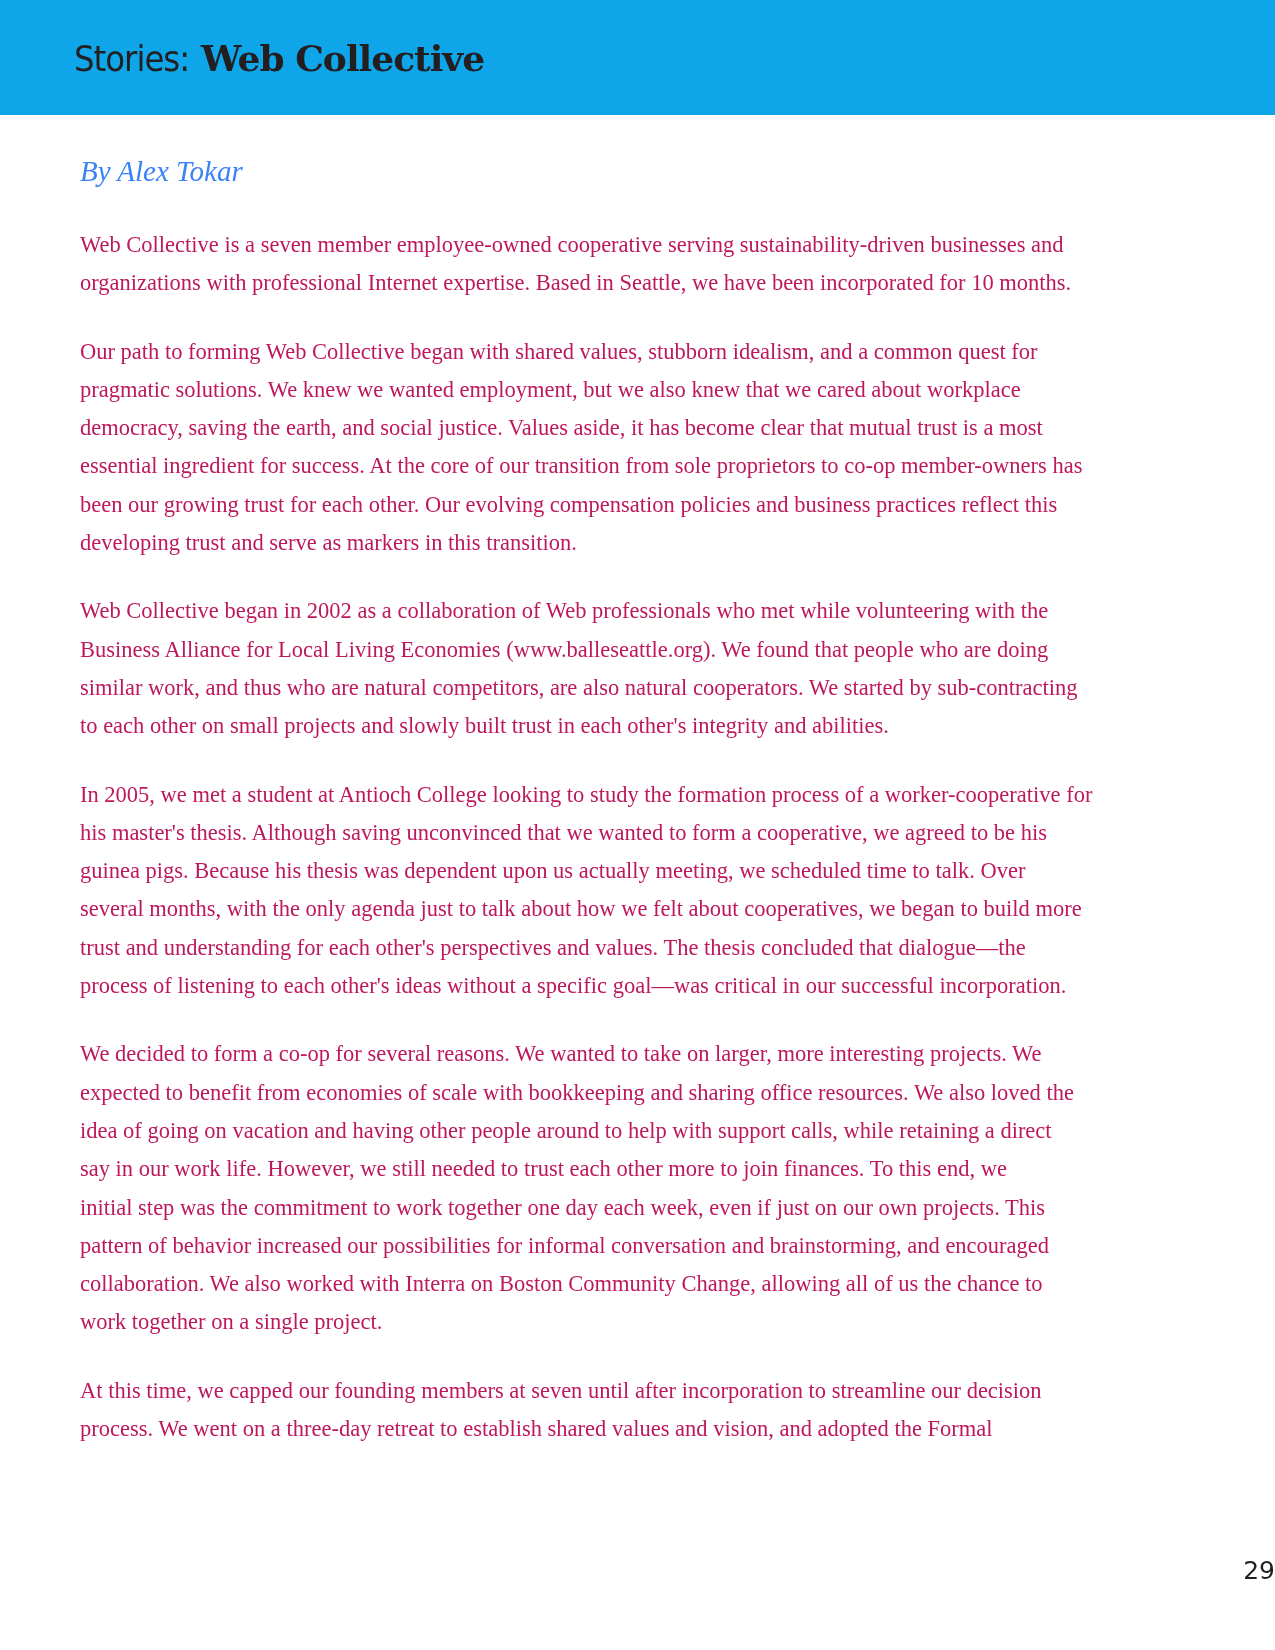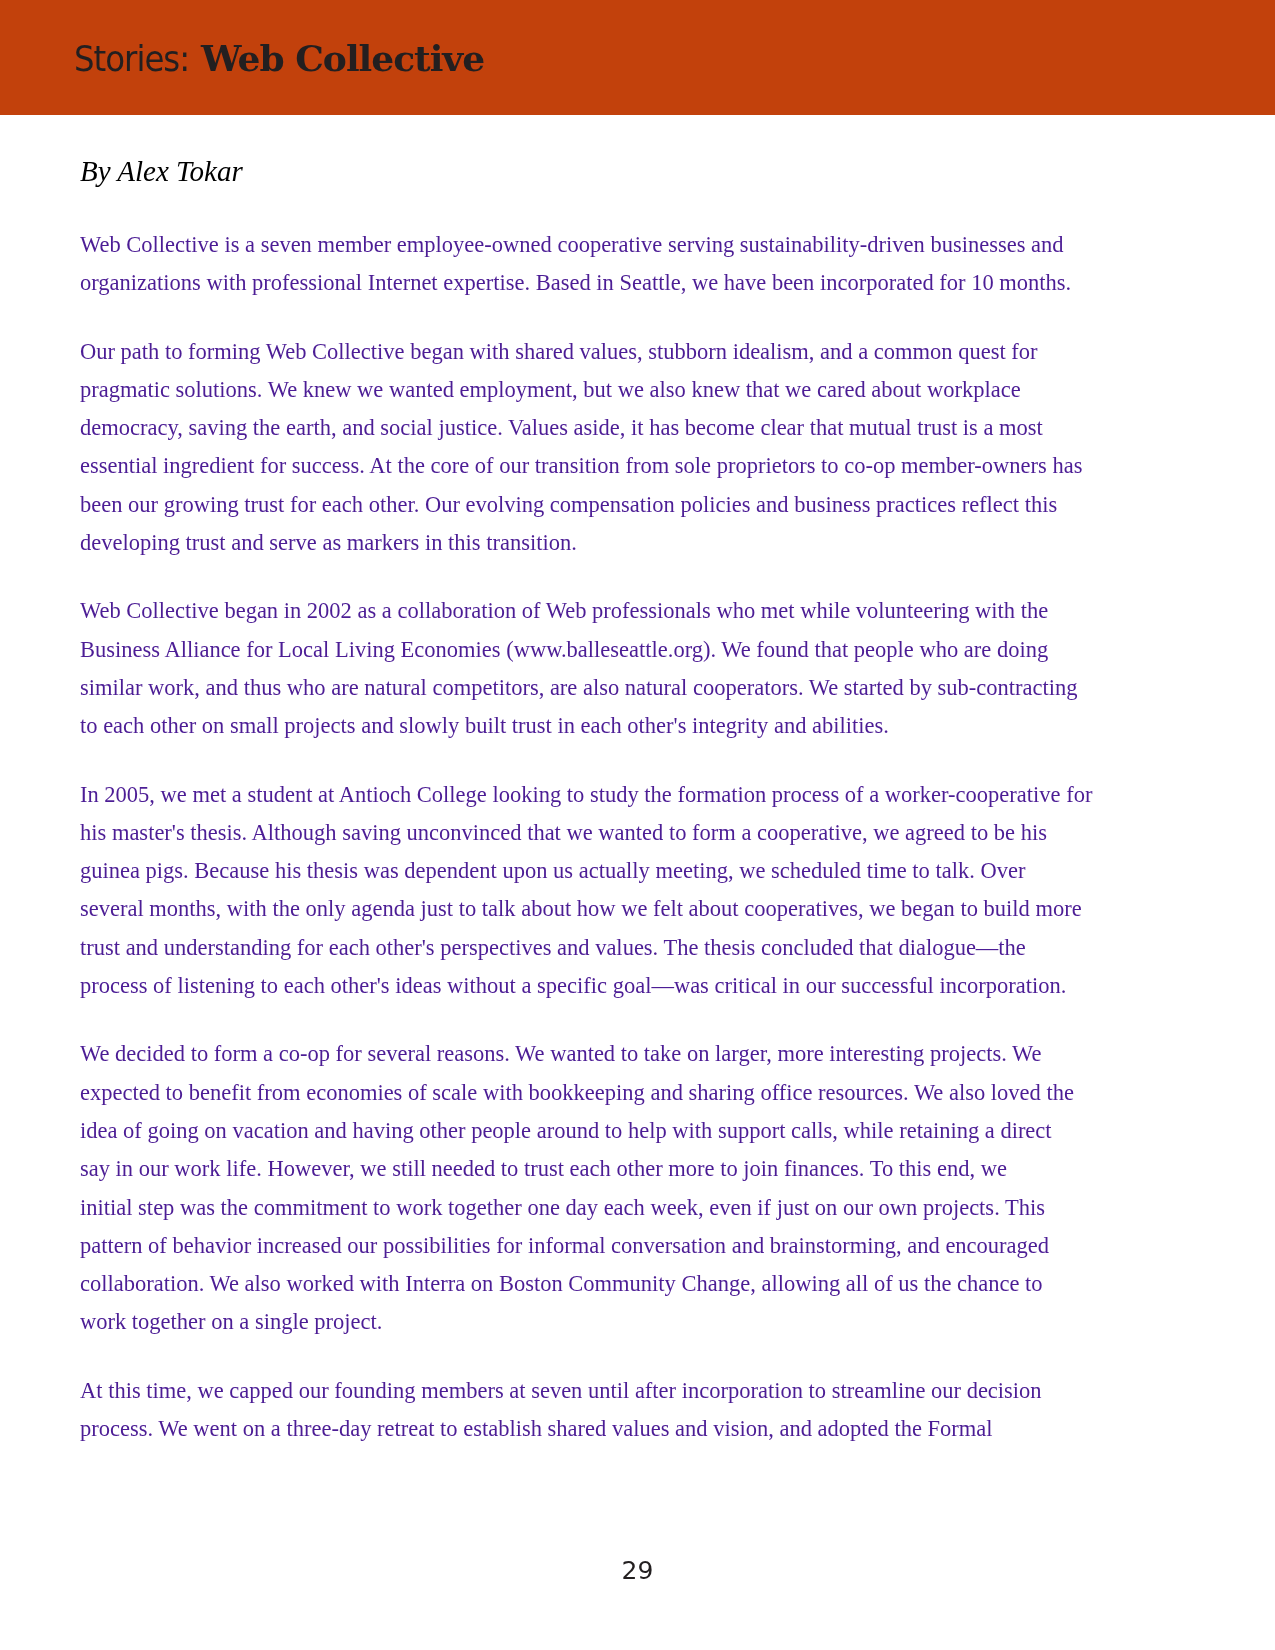--- a/index.html
+++ b/index.html
@@ -46,57 +46,57 @@
       letter-spacing: -1px;
     }
     .byline {
       position: absolute;
       left: 80px;
       top: 153px;
       font-family: "Liberation Serif", serif;
       font-style: italic;
       font-size: 29px;
       line-height: 36px;
-      color: #000000;
+      color: #3b82f6;
       white-space: nowrap;
     }
     .body-text {
       position: absolute;
       left: 80px;
       top: 226px;
       width: 1122px;
     }
     .para {
       font-family: "Liberation Serif", serif;
       font-size: 22.5px;
       line-height: 38.3px;
-      color: #4c1d95;
+      color: #be185d;
       margin: 0 0 30px 0;
       text-align: left;
     }
     .line {
       display: block;
       white-space: nowrap;
     }
     .page-number {
       position: absolute;
       left: 0;
       width: 1275px;
       top: 1556px;
-      text-align: center;
+      text-align: right;
       font-family: "DejaVu Sans", sans-serif;
       font-size: 25px;
       line-height: 30px;
       color: #231f20;
     }
   </style>
 </head>
 <body>
 
-<div class="header-band" style="background: #c2410c;">
+<div class="header-band" style="background: #0ea5e9;">
   <div class="header-title">
     <span class="prefix">Stories:</span><span class="name">Web Collective</span>
   </div>
 </div>
 
 <div class="byline">By Alex Tokar</div>
 
 <div class="body-text" id="body-text">
     <p class="para">
       <span class="line">Web Collective is a seven member employee-owned cooperative serving sustainability-driven businesses and</span>

